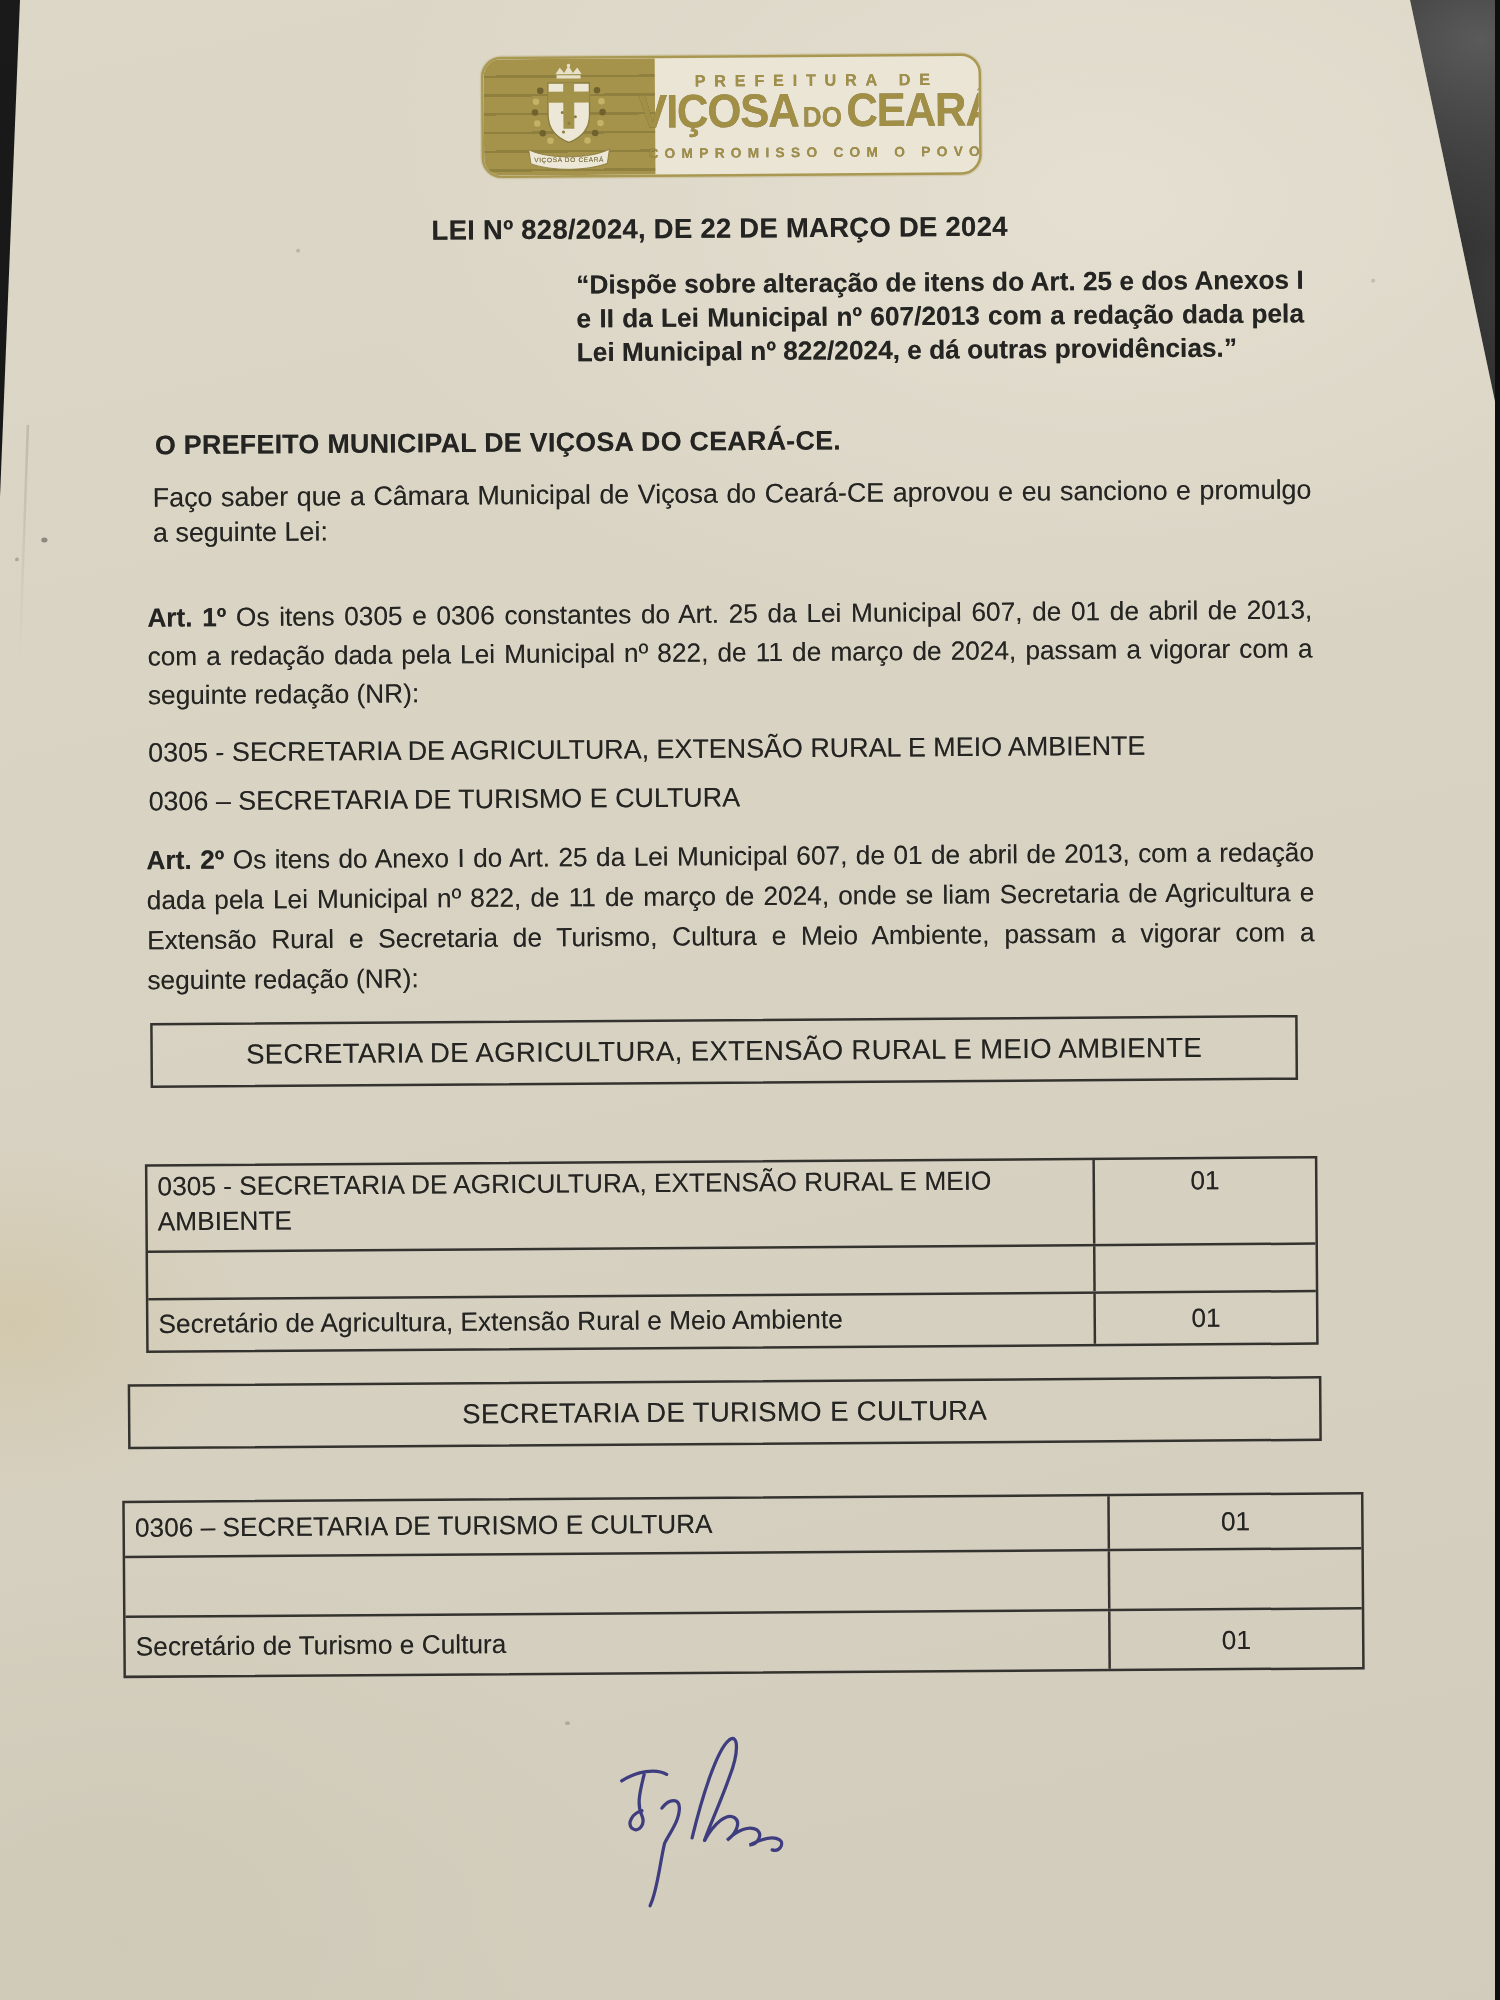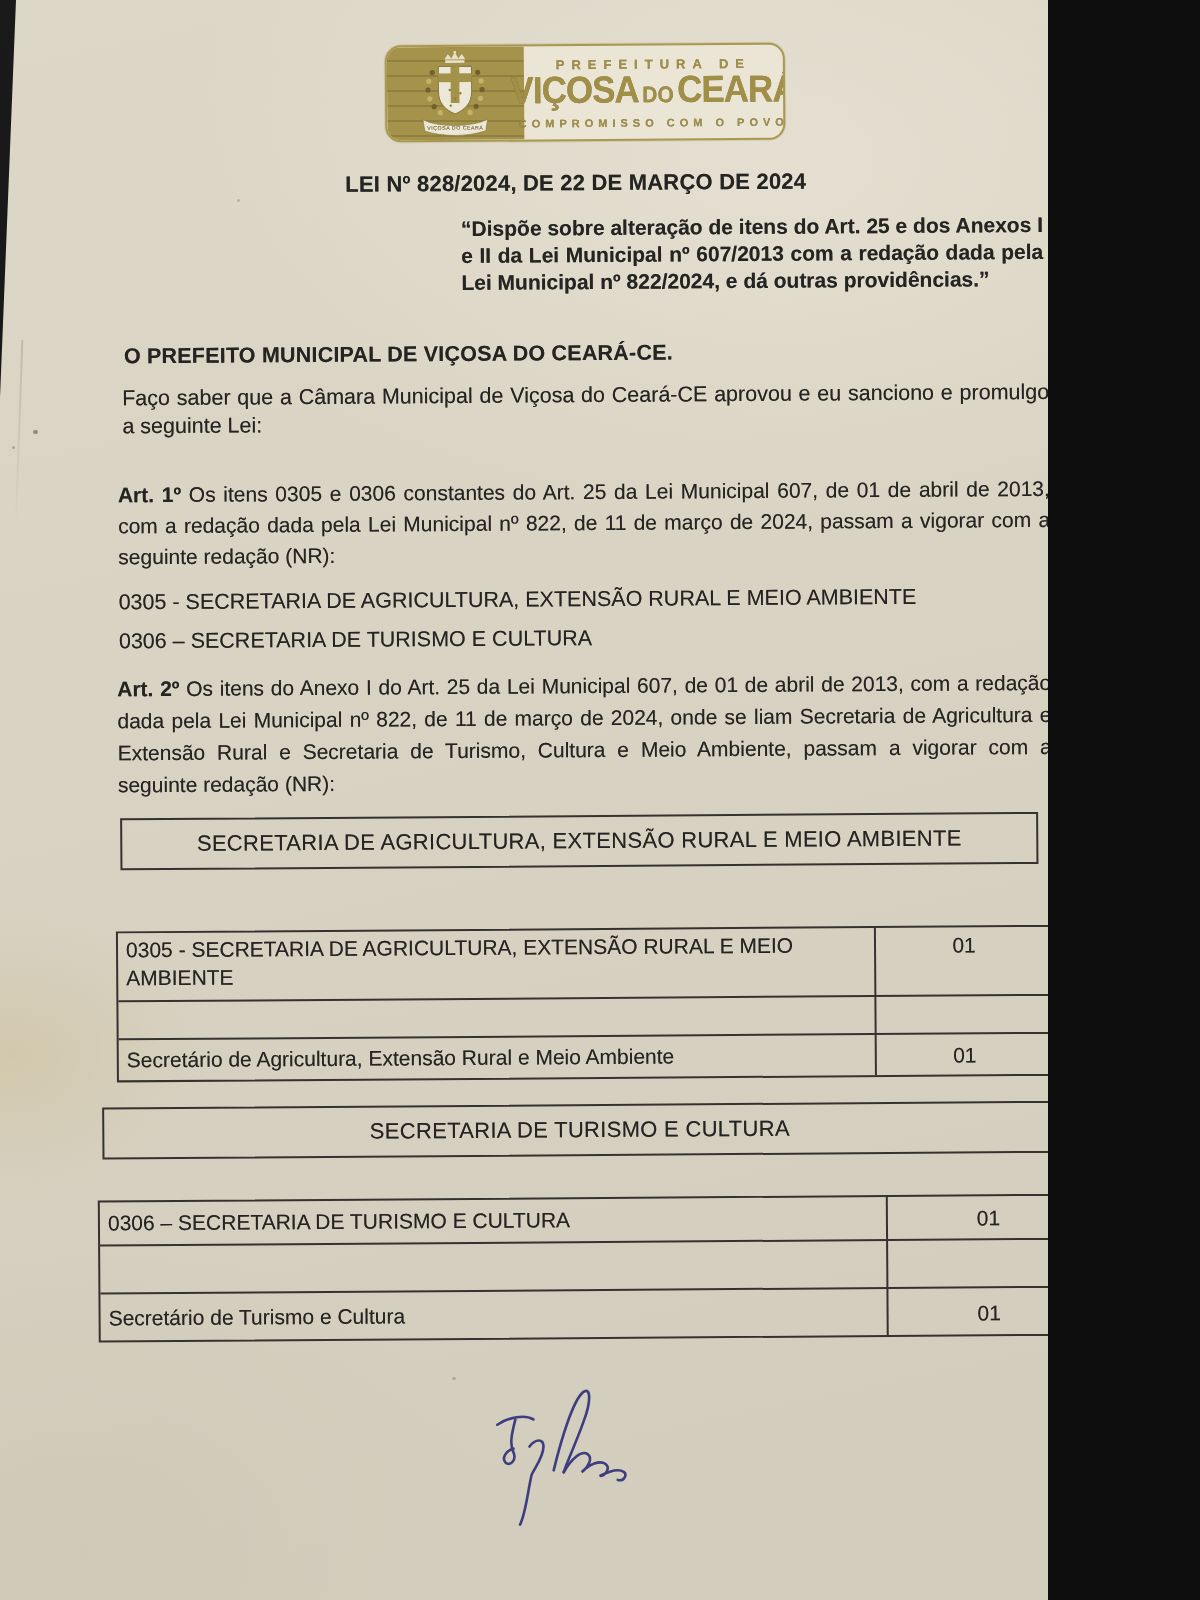--- a/index.html
+++ b/index.html
@@ -1,17 +1,17 @@
 <!DOCTYPE html>
 <html><head>
 <meta charset="utf-8">
 <style>
   html,body{margin:0;padding:0;background:#0e0e0e;}
   .photo{
-    position:relative;width:1048px;height:1600px;overflow:hidden;
+    position:relative;width:1196px;height:1600px;overflow:hidden;
     background:
       radial-gradient(420px 300px at 99% 2%, #5a5a5a 0%, rgba(60,60,60,0) 55%),
       radial-gradient(300px 500px at 101% 14%, #3c3c3c 0%, rgba(40,40,40,0) 60%),
       linear-gradient(180deg,#1a1a1a,#101010);
     font-family:"Liberation Sans", sans-serif;
   }
   .paper{
     position:absolute;inset:0;
     clip-path:polygon(16px 0px, 1128px 0px, 1200px 340px, 1200px 1600px, 0px 1600px, 0px 398px);
     background:

